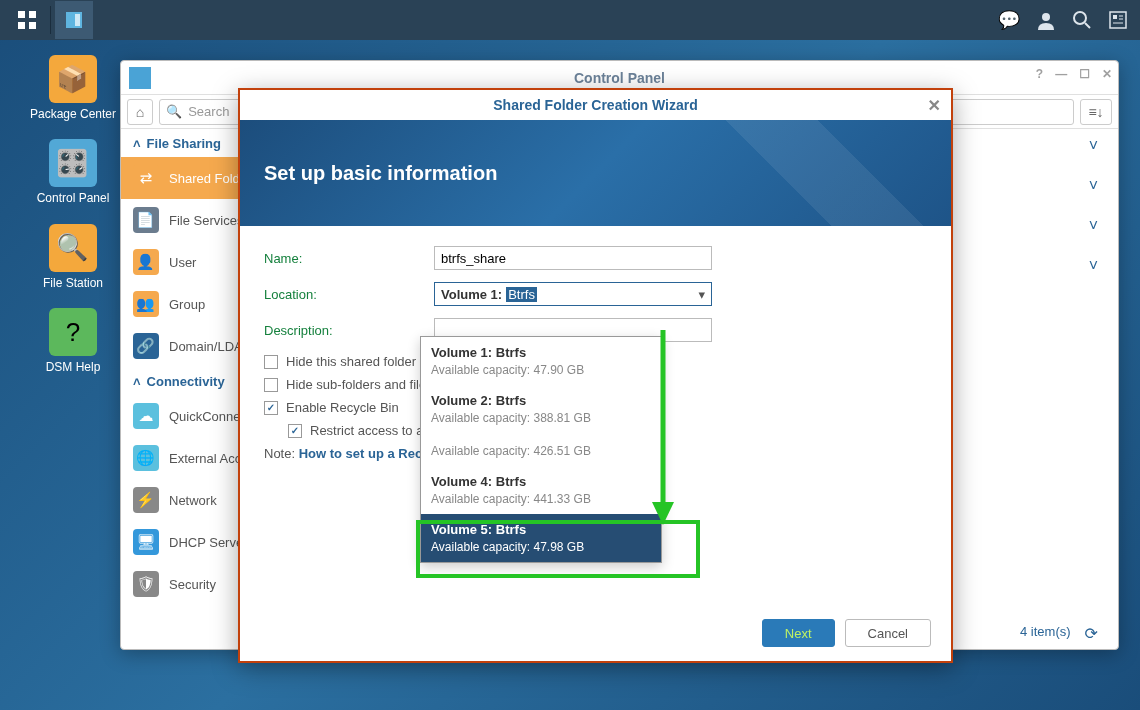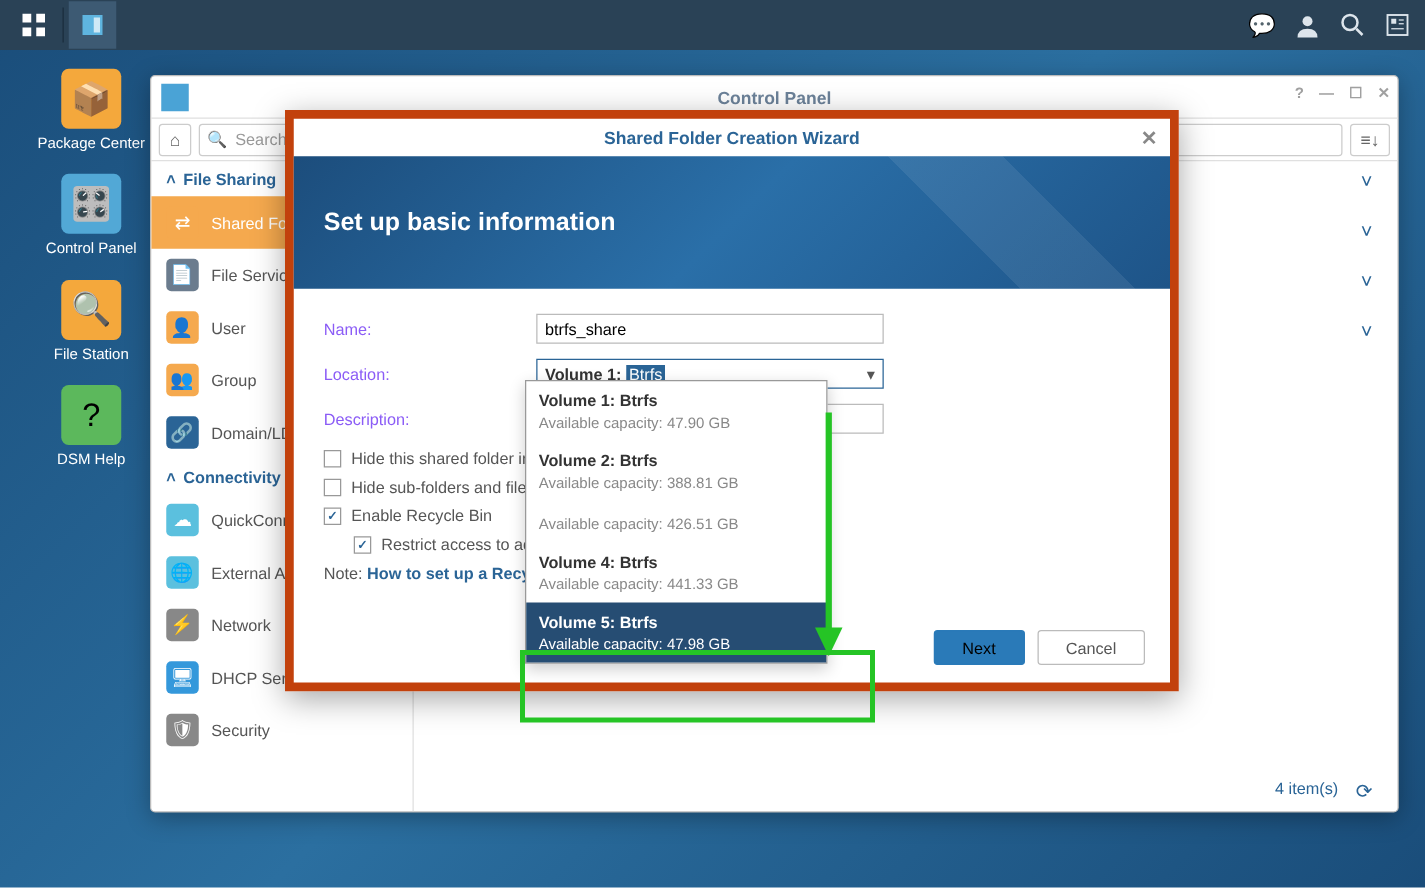--- a/index.html
+++ b/index.html
@@ -34,51 +34,51 @@
 .side-item{height:42px;display:flex;align-items:center;padding:0 12px;gap:10px;cursor:pointer;font-size:13px;color:#555}
 .side-item.sel{background:#f5a94e;color:#fff}
 .side-ic{width:26px;height:26px;border-radius:4px;display:flex;align-items:center;justify-content:center;font-size:15px;color:#fff;flex-shrink:0}
 .ic-share{background:#f5a94e}.ic-file{background:#6b7c8e}.ic-user{background:#f5a94e}.ic-group{background:#f5a94e}.ic-domain{background:#2a6496}.ic-quick{background:#5bc0de}.ic-ext{background:#5bc0de}.ic-net{background:#888}.ic-dhcp{background:#3498db}.ic-sec{background:#888}
 .main{flex:1;position:relative}
 .chev{position:absolute;right:20px;color:#2a6496;font-size:16px}
 .main-rows{padding-top:8px}
 .main-row{height:40px;position:relative}
 .main-footer{position:absolute;bottom:6px;right:20px;color:#2a6496;font-size:13px;display:flex;align-items:flex-start;gap:14px}
 .refresh{color:#2a6496;cursor:pointer;font-size:16px}
-.wizard{position:absolute;left:228px;top:88px;width:715px;height:465px;background:#fff;border:7px solid #c2410c;box-shadow:0 6px 24px rgba(0,0,0,.35);z-index:20}
+.wizard{position:absolute;left:238px;top:88px;width:715px;height:575px;background:#fff;border:2px solid #c2410c;box-shadow:0 6px 24px rgba(0,0,0,.35);z-index:20}
 .wiz-title{height:30px;display:flex;align-items:center;justify-content:center;font-size:14px;color:#2a6496;font-weight:600;position:relative}
 .wiz-close{position:absolute;right:10px;top:6px;color:#888;cursor:pointer;font-size:16px}
 .wiz-hero{height:106px;background:linear-gradient(135deg,#1c4d7c 0%,#2a6fa8 50%,#1e5488 100%);display:flex;align-items:center;padding:12px 24px;position:relative;overflow:hidden}
 .wiz-hero h2{color:#fff;font-size:20px;font-weight:600}
 .wiz-hero::after{content:"";position:absolute;right:-30px;top:-20px;width:280px;height:180px;background:linear-gradient(45deg,transparent 40%,rgba(255,255,255,.08) 40%,rgba(255,255,255,.08) 60%,transparent 60%)}
 .wiz-body{padding:20px 24px}
 .form-row{display:flex;align-items:center;margin-bottom:12px;font-size:13px}
-.form-row label{width:170px;color:#8b5cf6}
+.form-row label{width:170px;color:#15803d}
 .form-row input[type=text]{width:278px;height:24px;border:1px solid #bbb;padding:0 6px;font-size:13px}
 .loc-select{width:278px;height:24px;border:1px solid #2a6496;display:flex;align-items:center;padding:0 6px;font-size:13px;cursor:pointer;position:relative}
 .loc-select .vh{color:#333;font-weight:600}
 .loc-select .hl{background:#2a6496;color:#fff;padding:0 2px;margin-left:4px}
 .loc-select .dd{position:absolute;right:6px;color:#555}
 .chk-row{display:flex;align-items:center;gap:8px;font-size:13px;color:#555;margin-bottom:8px;cursor:pointer}
 .chk{width:14px;height:14px;border:1px solid #999;display:inline-flex;align-items:center;justify-content:center;font-size:10px;color:#2a6496}
 .chk.on{color:#2a6496}
 .chk.on::after{content:"✓";font-weight:bold}
 .note{font-size:13px;color:#555;margin-top:6px}
 .note a{color:#2a6496;font-weight:600;cursor:pointer}
-.dropdown{position:absolute;left:420px;top:304px;width:242px;background:#fff;border:1px solid #999;box-shadow:0 4px 12px rgba(0,0,0,.2);z-index:30}
+.dropdown{position:absolute;left:420px;top:336px;width:242px;background:#fff;border:1px solid #999;box-shadow:0 4px 12px rgba(0,0,0,.2);z-index:30}
 .dd-item{padding:8px 10px;cursor:pointer}
 .dd-item .vn{font-size:13px;font-weight:700;color:#333}
 .dd-item .cap{font-size:12px;color:#888;margin-top:3px}
 .dd-item.sel{background:#264d73}
 .dd-item.sel .vn,.dd-item.sel .cap{color:#fff}
 .green-box{position:absolute;border:4px solid #25c425;pointer-events:none;z-index:31}
 .green-arrow{position:absolute;z-index:31;pointer-events:none}
 .wiz-foot{position:absolute;bottom:14px;right:20px;display:flex;gap:10px}
 .btn{height:28px;padding:0 22px;border:1px solid #bbb;border-radius:3px;background:#fff;color:#555;font-size:13px;cursor:pointer}
-.btn.primary{background:#2a7ab8;border-color:#2a7ab8;color:#000000}
+.btn.primary{background:#2a7ab8;border-color:#2a7ab8;color:#bef264}
 svg{overflow:visible}
 </style>
 </head>
 <body>
 
 <div class="topbar">
   <div class="top-left">
     <div class="top-icon apps">
       <svg width="18" height="18">
           <rect x="0" y="0" width="7" height="7" fill="#fff"></rect>

